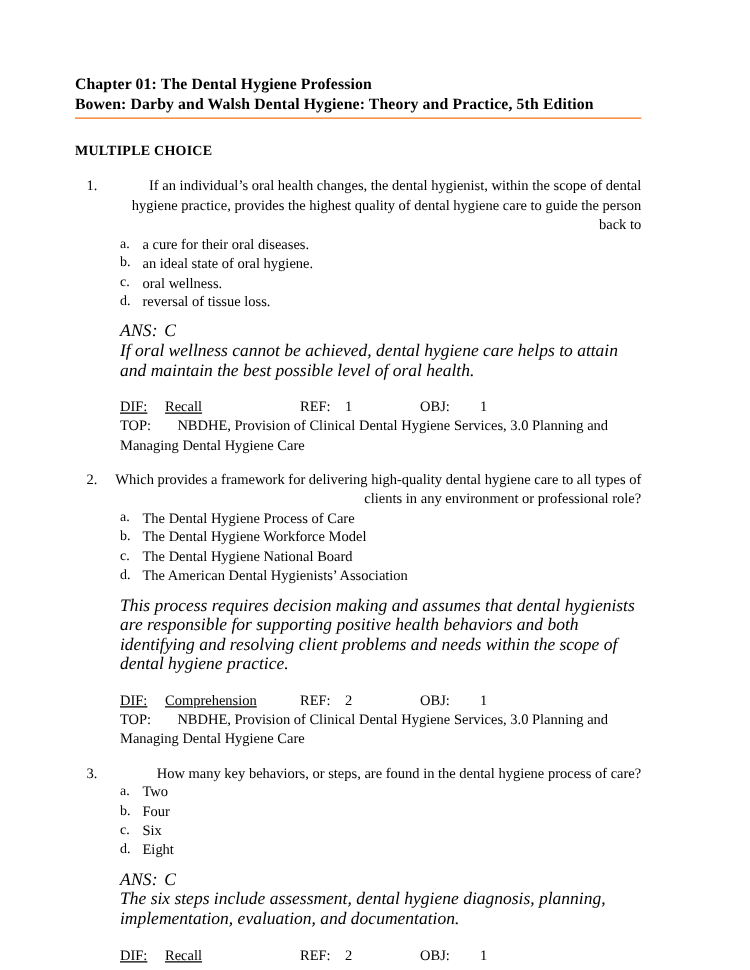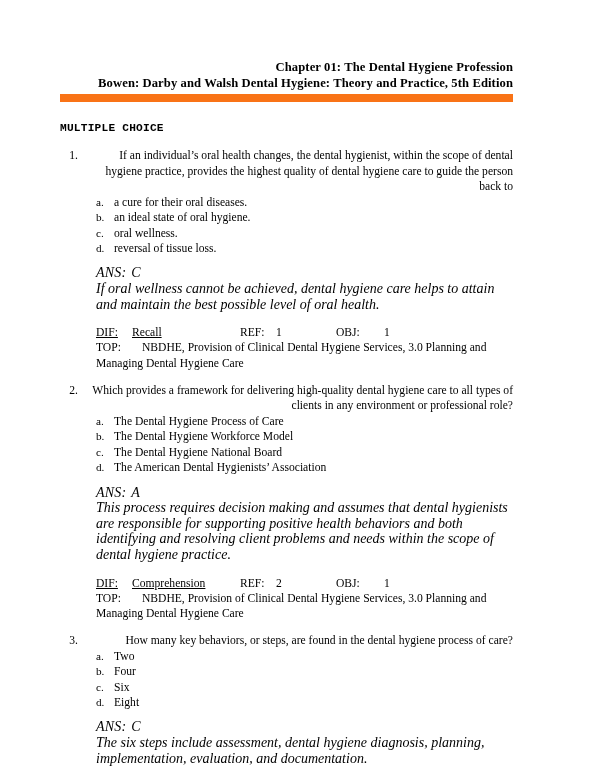--- a/index.html
+++ b/index.html
@@ -21,39 +21,37 @@
     height: 776px;
     background: #ffffff;
     box-sizing: border-box;
     padding: 60px 87px 0 60px;
   }
 
   
   .doc-header {
     margin: 0 0 0 0;
     padding: 0 0 3px 0;
-    border-bottom: 8px solid #f97316;
+    border-bottom: 1px solid #f97316;
     width: 453px;
-    text-align: right;
   }
   .doc-header .hline {
     font-weight: bold;
     font-size: 12.6px;
     line-height: 15.5px;
     letter-spacing: 0.1px;
     white-space: nowrap;
   }
 
   .section-heading {
     font-weight: bold;
     font-size: 11.2px;
     line-height: 14px;
     margin-top: 19px;
     letter-spacing: 0.2px;
-    font-family: Liberation Mono, monospace;
   }
 
   
   .question-block {
     margin-top: 12px;
   }
   .question-block.first { margin-top: 13px; }
 
   .q-row {
     display: flex;
@@ -205,23 +203,20 @@
       <div class="opt-row">
         <span class="opt-letter">c.</span>
         <span class="opt-text">The Dental Hygiene National Board</span>
       </div>
       <div class="opt-row">
         <span class="opt-letter">d.</span>
         <span class="opt-text">The American Dental Hygienists’ Association</span>
       </div>
     </div>
     <div class="answer-block">
-      <div class="ans-line">
-        <span class="ans-label">ANS:</span><span class="ans-value">A</span>
-      </div>
       <div class="rationale">This process requires decision making and assumes that dental hygienists are responsible for supporting positive health behaviors and both identifying and resolving client problems and needs within the scope of dental hygiene practice.</div>
     </div>
     <div class="meta-block">
       <div class="meta-row">
         <span class="m-label">DIF:</span>
         <span class="m-dif">Comprehension</span>
         <span class="m-reflbl">REF:</span>
         <span class="m-ref">2</span>
         <span class="m-objlbl">OBJ:</span>
         <span class="m-obj">1</span>

